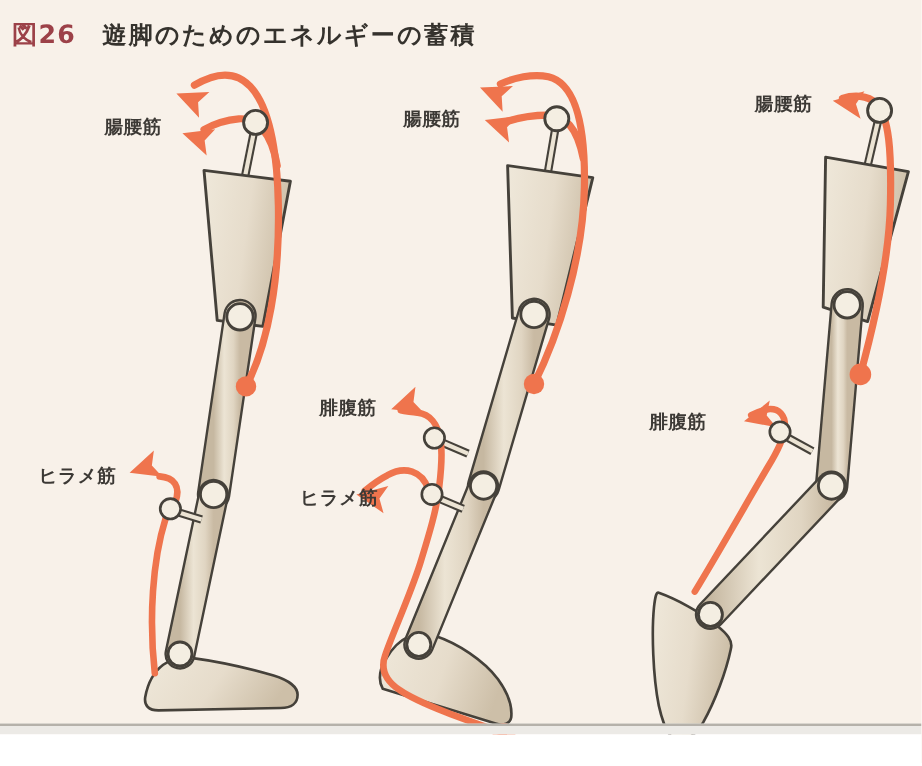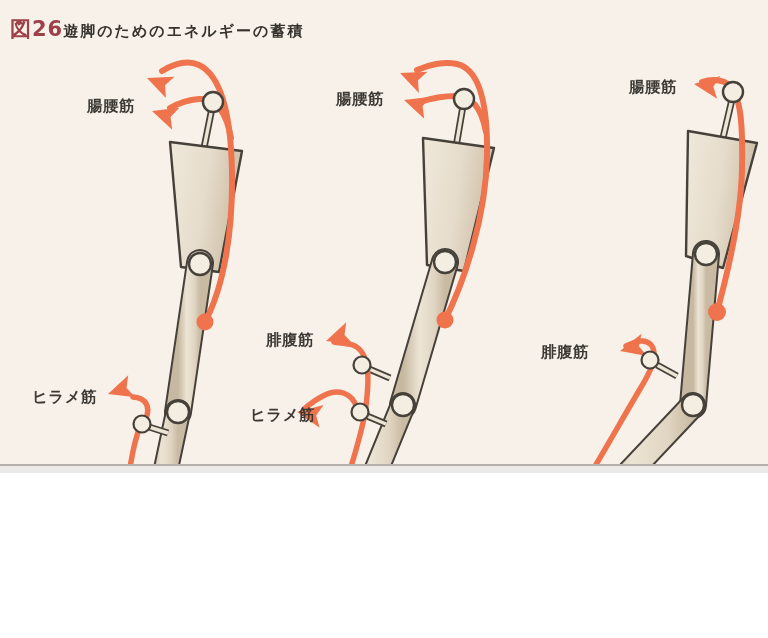--- a/index.html
+++ b/index.html
@@ -1,34 +1,35 @@
 <!DOCTYPE html>
 <html><head>
 <meta charset="utf-8">
 <style>
   html,body{margin:0;padding:0;}
   .page{
     position:relative;
-    width:768px;height:473px;
+    width:768px;height:612px;
     background:#f8f1e9;
     overflow:hidden;
     font-family:"DejaVu Sans","Liberation Sans",sans-serif;
   }
   .title-row{
     position:absolute;top:15px;left:10px;
     display:flex;align-items:baseline;
     white-space:nowrap;
   }
   .fig-number{
     font-size:21px;font-weight:800;
     color:#9c4148;letter-spacing:1px;
   }
   .fig-title{
-    font-size:15px;font-weight:700;
+    font-size:20px;font-weight:700;
     color:#35322d;letter-spacing:2px;
+    margin-left:22px;
   }
   .muscle-label{
     position:absolute;
     font-size:15.5px;font-weight:600;
     color:#3c3935;letter-spacing:0.5px;
     white-space:nowrap;
   }
   .lbl-1-ilio{left:87px;top:96px;}
   .lbl-1-sole{left:32px;top:387px;}
   .lbl-2-ilio{left:336px;top:89px;}

